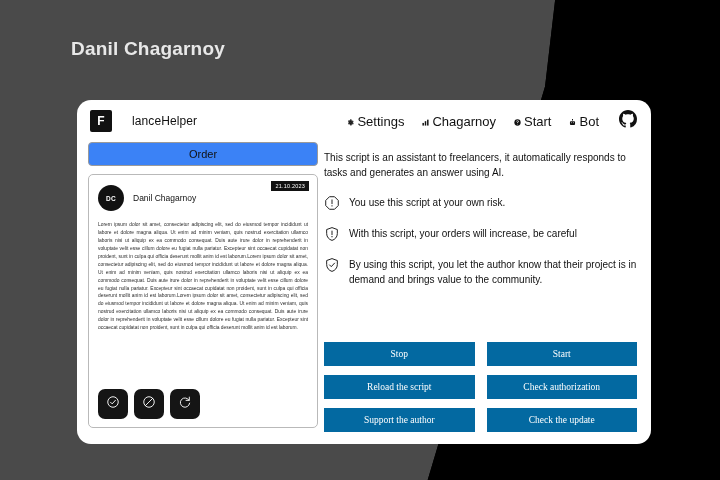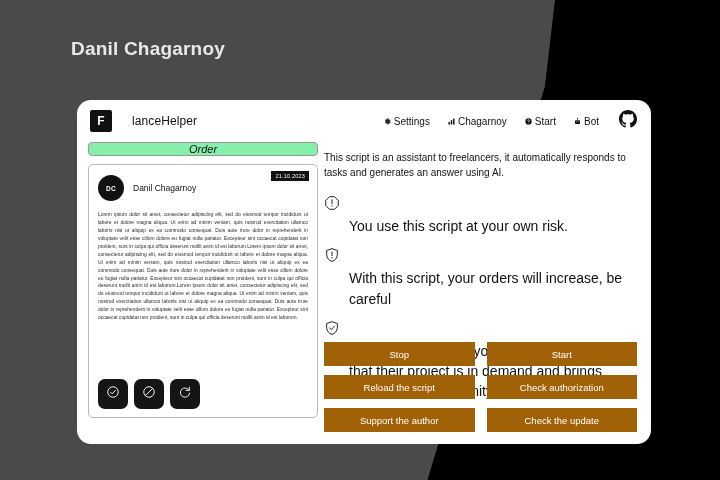--- a/index.html
+++ b/index.html
@@ -91,48 +91,47 @@
   #topnav {
     margin-left: auto;
     display: flex;
     align-items: center;
     gap: 18px;
     margin-right: 14px;
   }
   .nav-item {
     display: flex;
     gap: 3px;
-    font-size: 10px;
+    font-size: 13px;
     color: #111;
     cursor: pointer;
     white-space: nowrap;
   }
   .nav-ico { display: block; }
   #github-link { display: flex; align-items: center; margin-left: 2px; }
 
   
   #left-col {
     position: absolute;
     left: 11px;
     top: 42px;
     width: 230px;
     bottom: 10px;
   }
   #order-tab {
-    height: 14px;
+    height: 24px;
     border: 1px solid #9a9a9a;
     border-radius: 4px;
     display: flex;
     align-items: center;
     justify-content: center;
     font-size: 11px;
     color: #111;
-    background: #86efac;
+    background: #3b82f6;
     cursor: pointer;
-    font-style: italic;
   }
   #order-card {
     margin-top: 8px;
     height: 254px;
     border: 1px solid #b9b9b9;
     border-radius: 5px;
     background: #fff;
     position: relative;
     padding: 10px 9px 8px 9px;
     overflow: hidden;
@@ -214,45 +213,44 @@
     flex-direction: column;
     gap: 12px;
   }
   .notice {
     display: flex;
     align-items: flex-start;
     gap: 9px;
   }
   .notice-ico { flex: none; margin-top: -1px; }
   .notice-text {
-    font-size: 14px;
+    font-size: 10px;
     line-height: 1.45;
     color: #111;
-    margin-top: 20px;
   }
 
   #button-grid {
     position: absolute;
     left: 0; right: 0;
     bottom: 2px;
     display: grid;
     grid-template-columns: 1fr 1fr;
     gap: 9px 12px;
   }
   .grid-btn {
     height: 24px;
-    background: #a16207;
+    background: #0369a1;
     color: #ffffff;
     font-size: 9.5px;
     display: flex;
     align-items: center;
     justify-content: center;
     border: none;
     cursor: pointer;
-    font-family: Liberation Sans, sans-serif;
+    font-family: Liberation Serif, serif;
   }
 </style>
 </head>
 <body>
 
 <div id="bg-gray"></div>
 <div id="bg-black"></div>
 
 <div id="author-title">Danil Chagarnoy</div>
 

